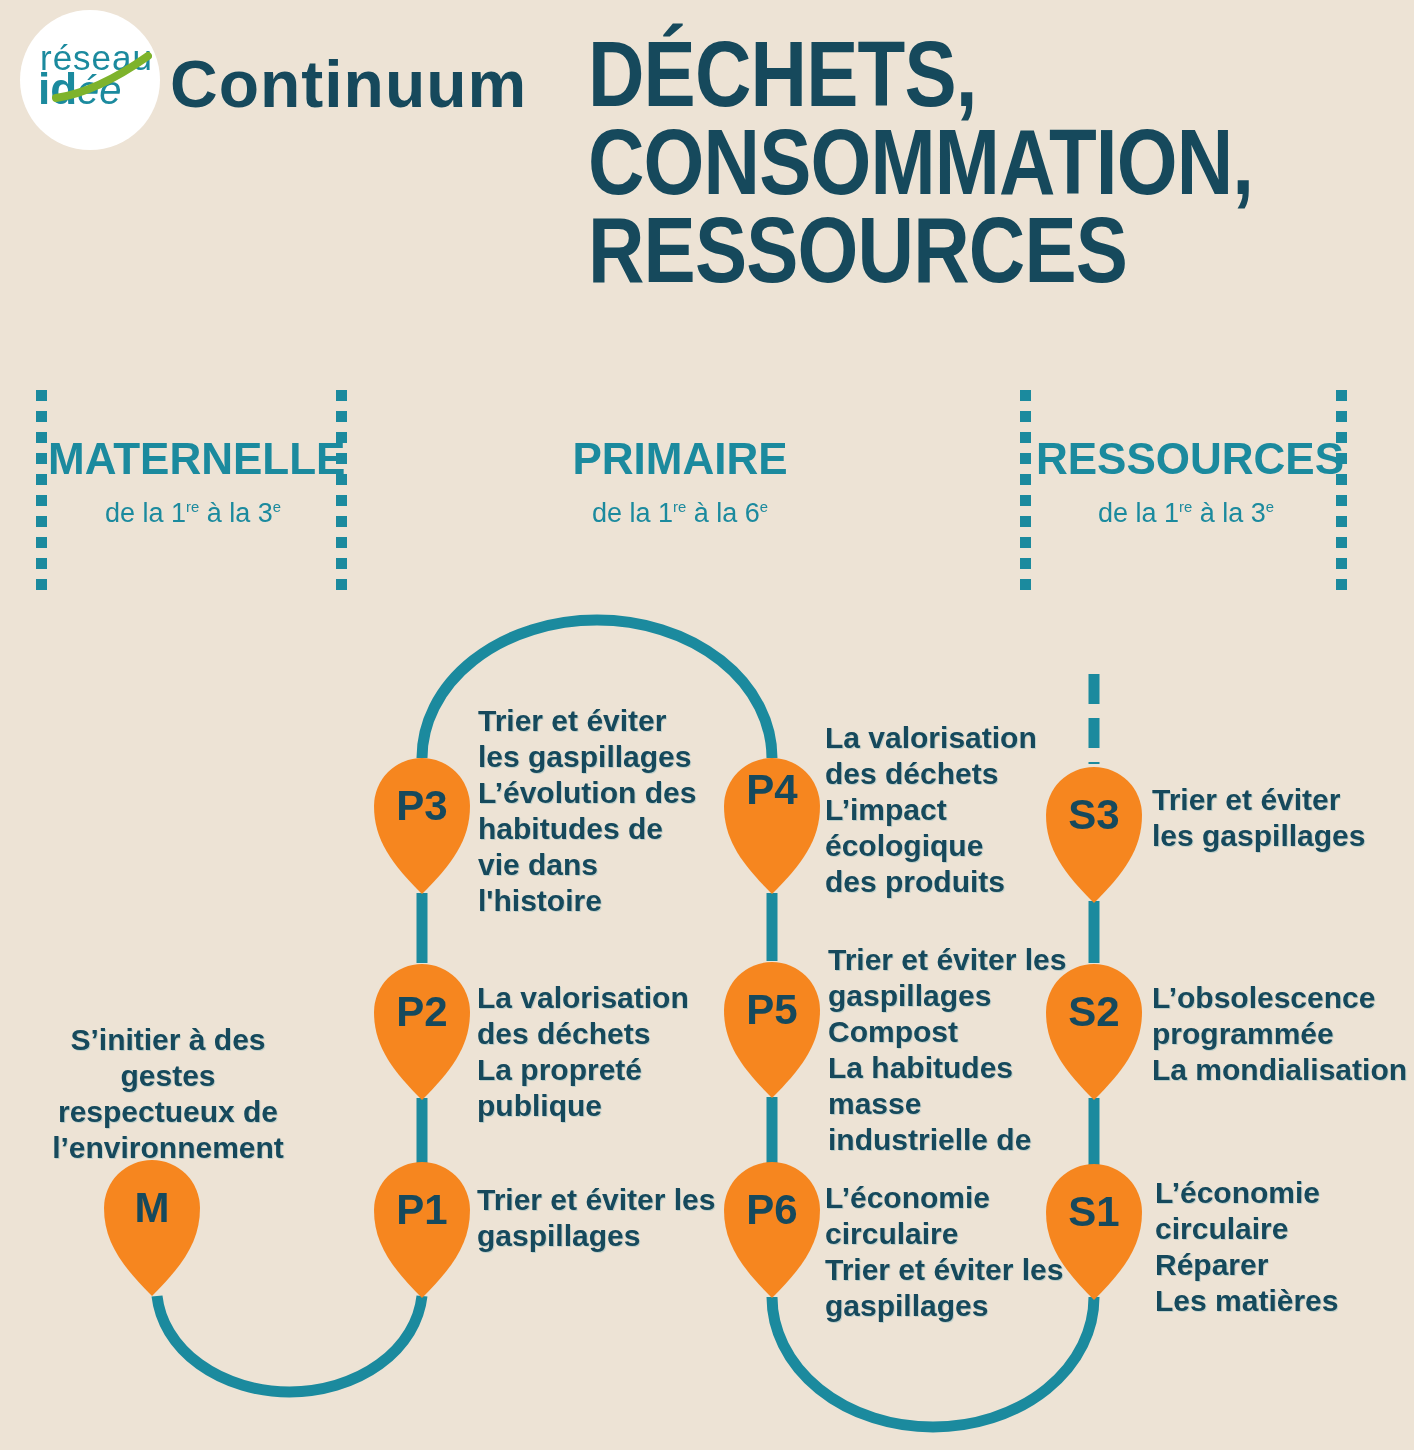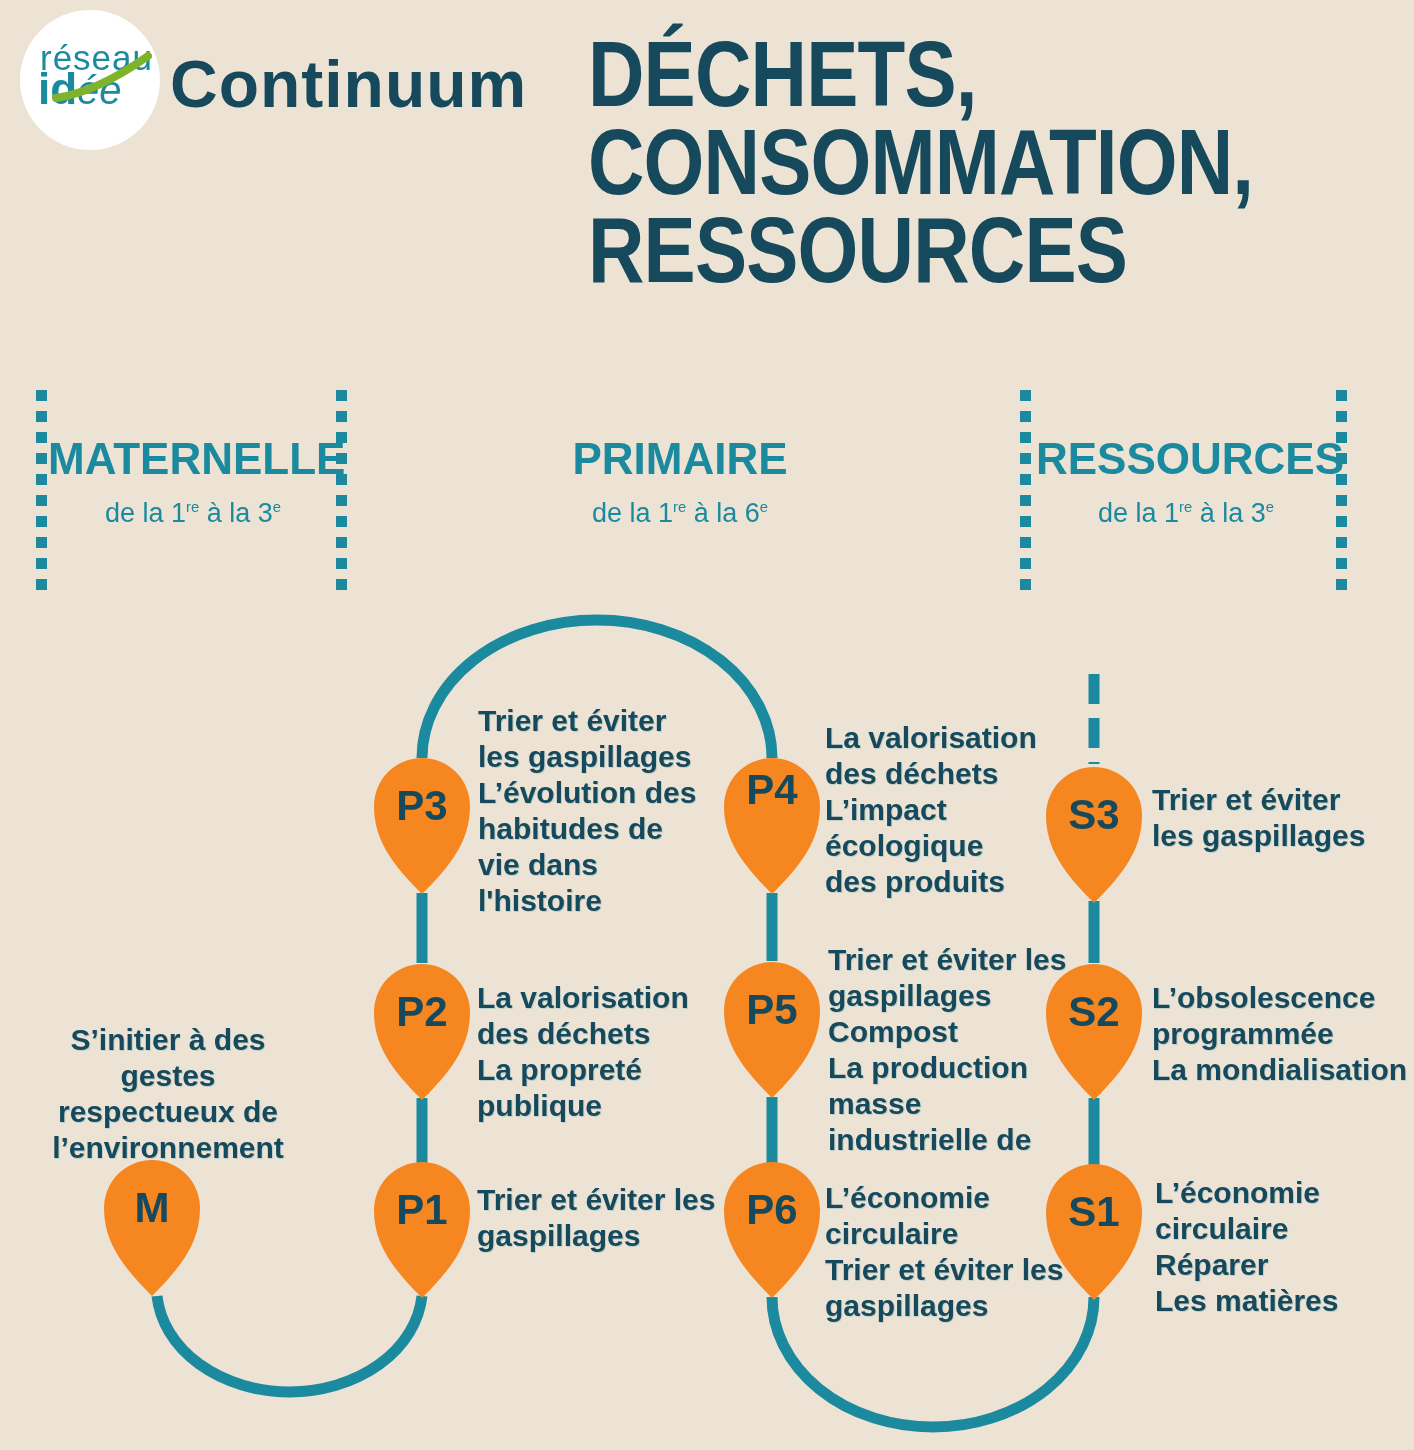--- a/index.html
+++ b/index.html
@@ -136,21 +136,21 @@
     <div>La valorisation</div>
     <div>des déchets</div>
     <div>L’impact</div>
     <div>écologique</div>
     <div>des produits</div>
   </div>
   <div class="abs mtext" style="left:828px;top:942px;">
     <div>Trier et éviter les</div>
     <div>gaspillages</div>
     <div>Compost</div>
-    <div>La production</div>
+    <div>La habitudes</div>
     <div>masse</div>
     <div>industrielle de</div>
   </div>
   <div class="abs mtext" style="left:825px;top:1180px;">
     <div>L’économie</div>
     <div>circulaire</div>
     <div>Trier et éviter les</div>
     <div>gaspillages</div>
   </div>
   <div class="abs mtext" style="left:1155px;top:1175px;">

